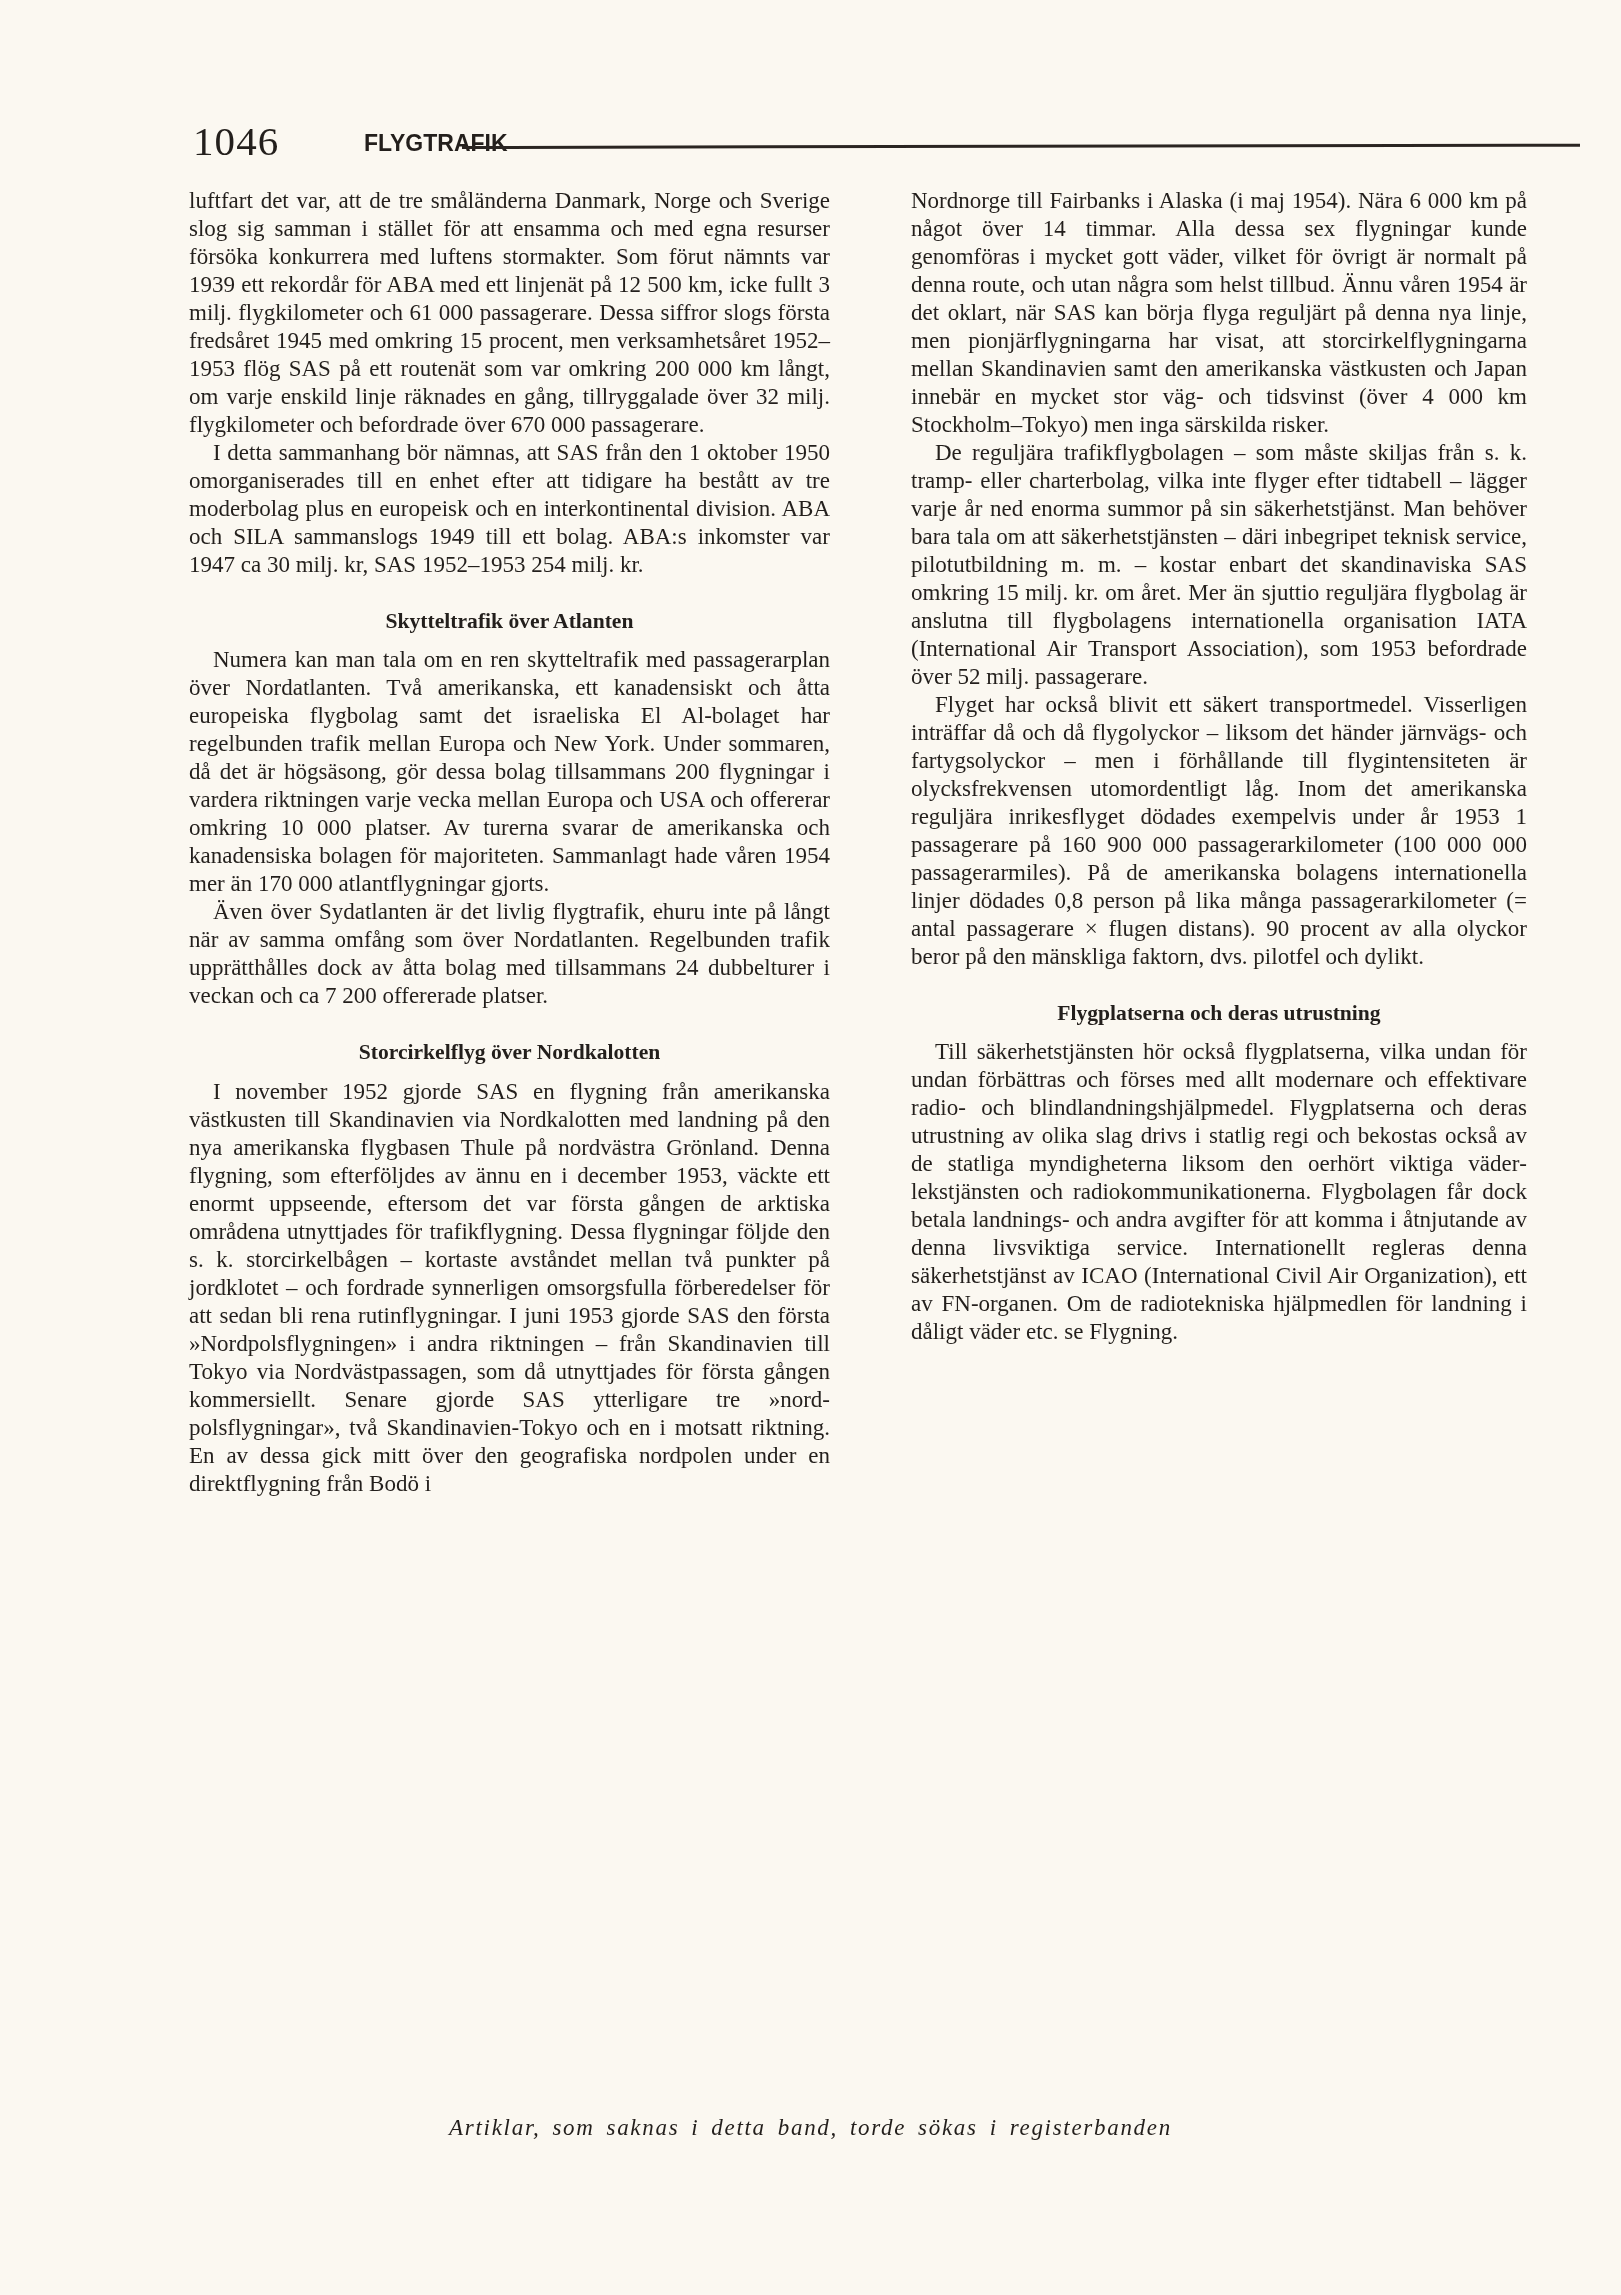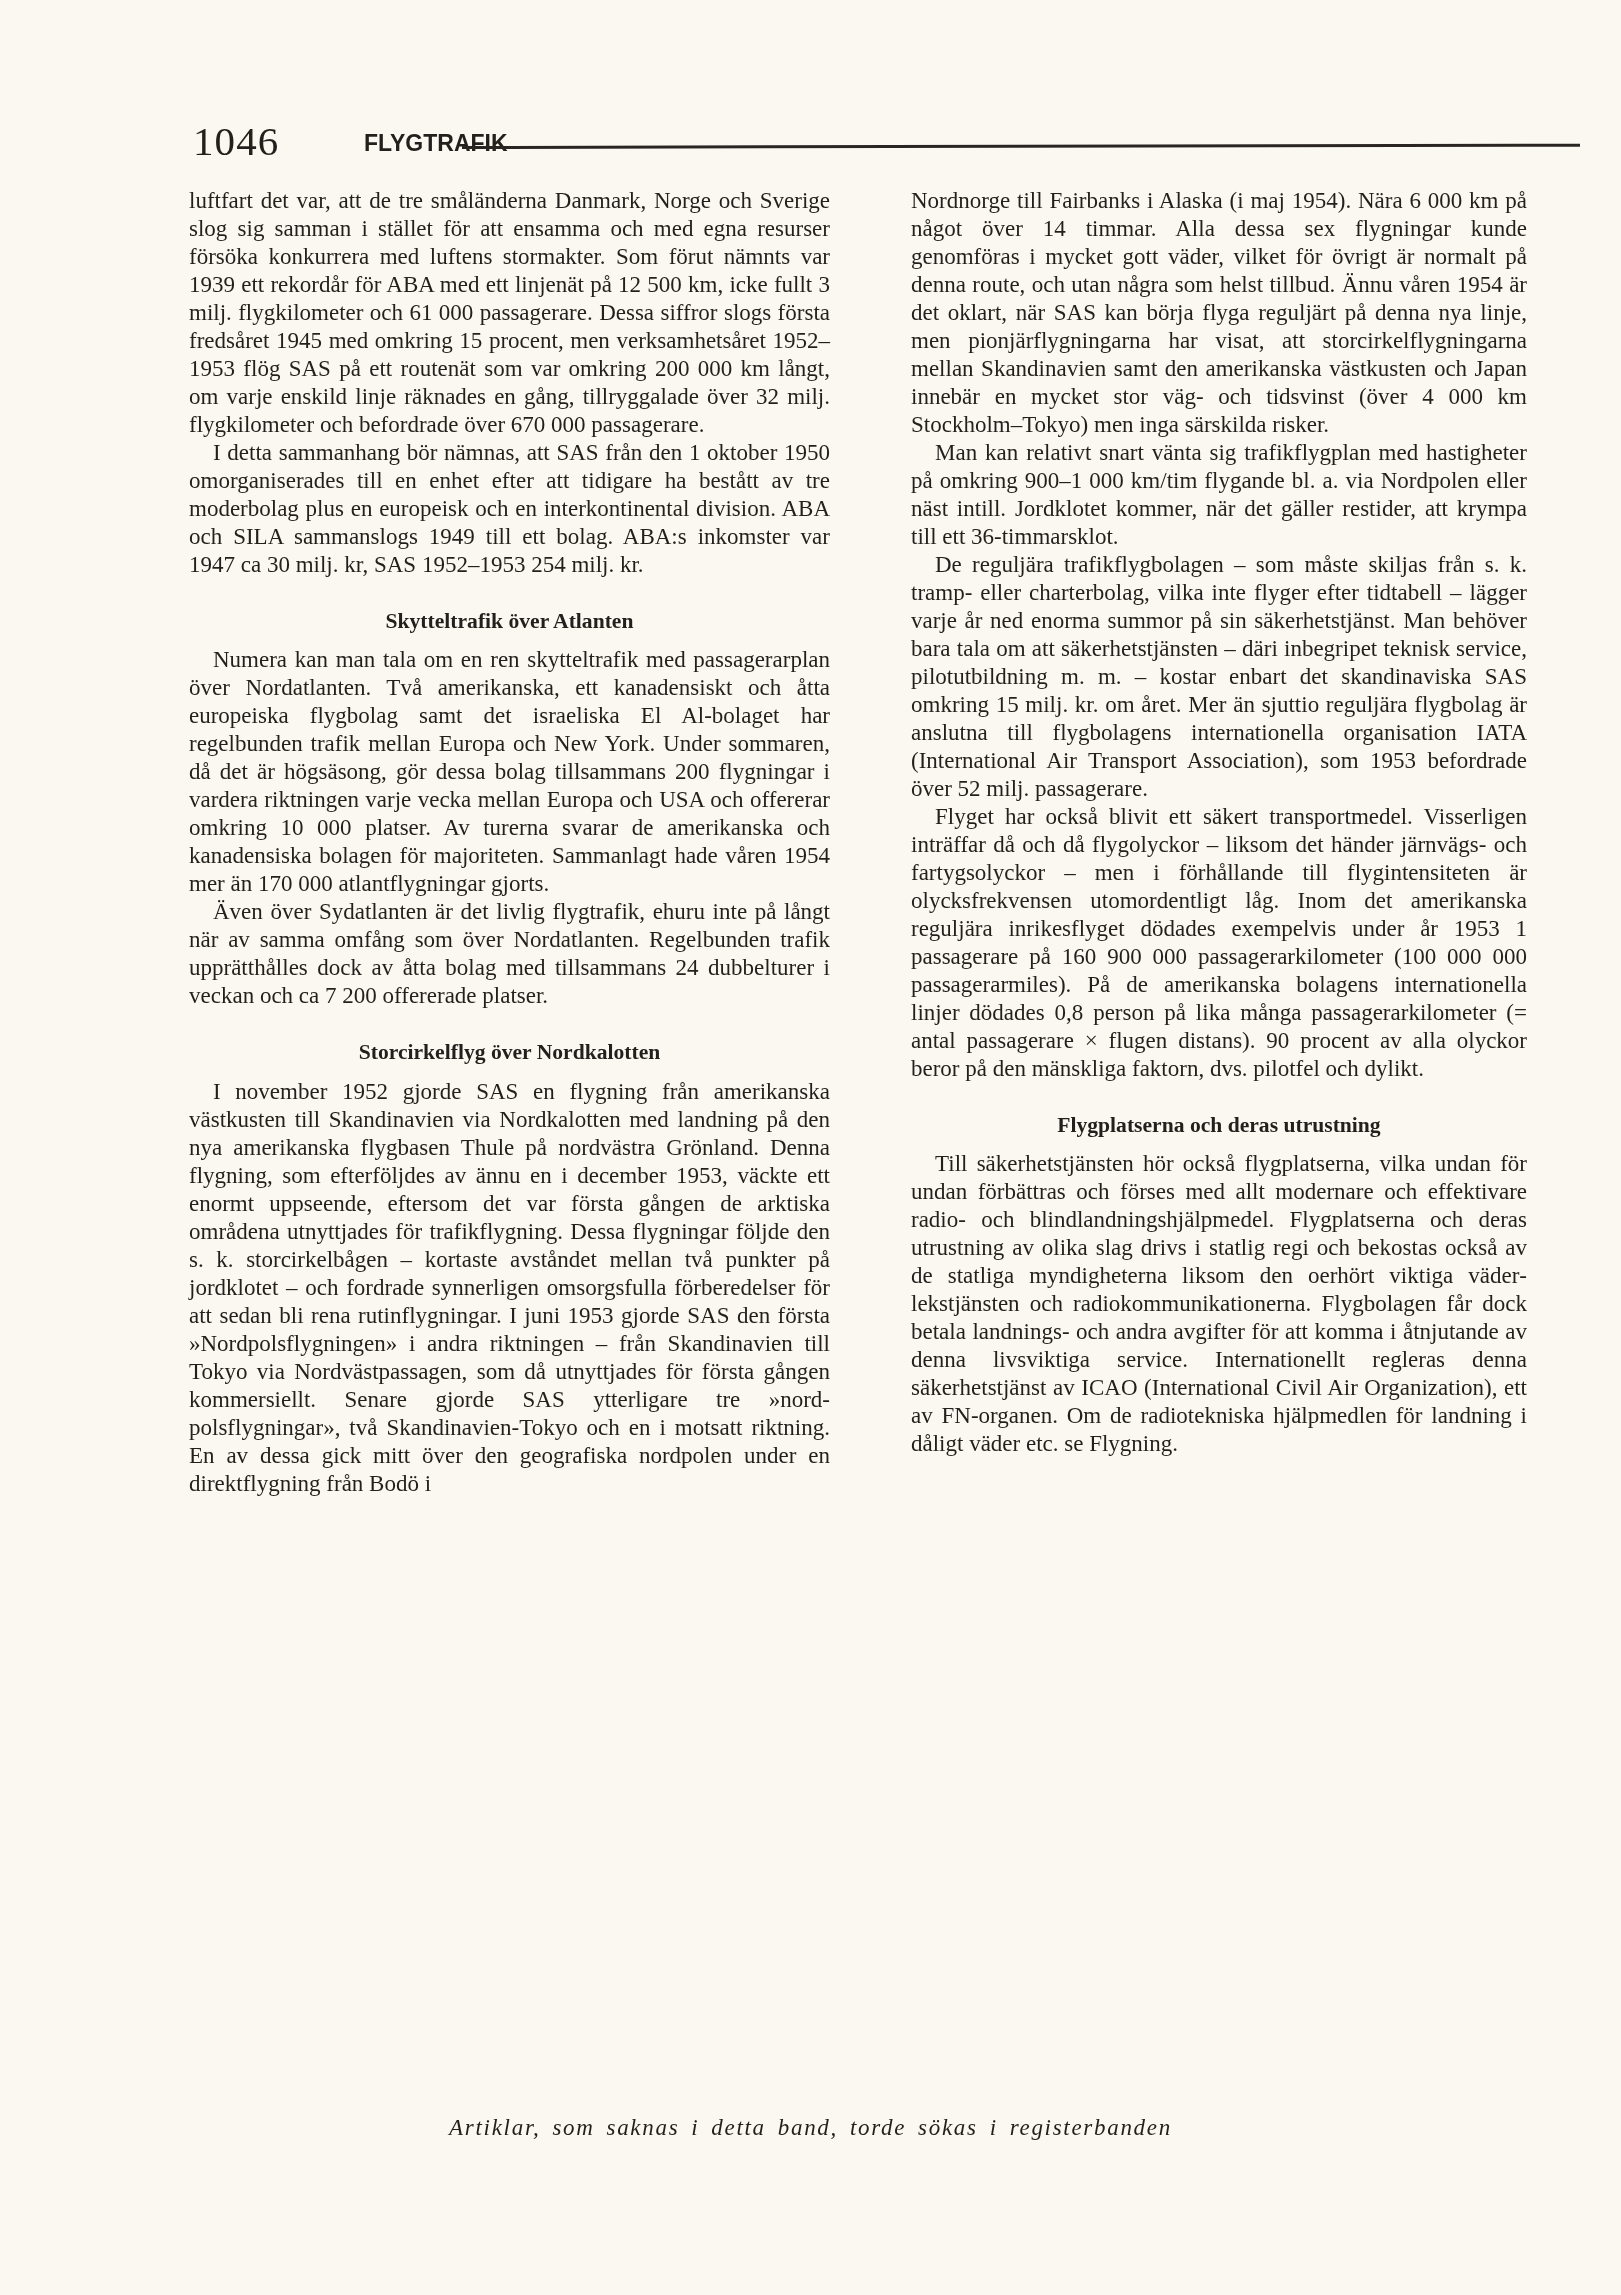--- a/index.html
+++ b/index.html
@@ -62,21 +62,20 @@
   <p class="indent">I detta sammanhang bör nämnas, att SAS från den 1 oktober 1950 omorganiserades till en enhet efter att tidigare ha bestått av tre moderbolag plus en europeisk och en interkontinental division. ABA och SILA sam­manslogs 1949 till ett bolag. ABA:s inkomster var 1947 ca 30 milj. kr, SAS 1952–1953 254 milj. kr.</p>
   <h2 class="gap-before gap-after">Skytteltrafik över Atlanten</h2>
   <p class="indent">Numera kan man tala om en ren skytteltrafik med passagerarplan över Nordatlanten. Två amerikanska, ett kanadensiskt och åtta europeiska flygbolag samt det israeliska El Al-bolaget har regelbunden trafik mellan Europa och New York. Under sommaren, då det är högsäsong, gör dessa bolag tillsammans 200 flygningar i vardera riktningen varje vecka mellan Europa och USA och offererar omkring 10 000 platser. Av turerna svarar de amerikanska och kanadensiska bolagen för majoriteten. Sammanlagt hade våren 1954 mer än 170 000 atlantflygningar gjorts.</p>
   <p class="indent">Även över Sydatlanten är det livlig flygtrafik, ehuru inte på långt när av samma omfång som över Nord­atlanten. Regelbunden trafik upprätthålles dock av åtta bolag med tillsammans 24 dubbelturer i veckan och ca 7 200 offererade platser.</p>
   <h2 class="gap-before gap-after">Storcirkelflyg över Nordkalotten</h2>
   <p class="indent">I november 1952 gjorde SAS en flygning från ame­rikanska västkusten till Skandinavien via Nordkalot­ten med landning på den nya amerikanska flygbasen Thule på nordvästra Grönland. Denna flygning, som efterföljdes av ännu en i december 1953, väckte ett enormt uppseende, eftersom det var första gången de arktiska områdena utnyttjades för trafikflygning. Dessa flygningar följde den s. k. storcirkelbågen – kortaste avståndet mellan två punkter på jordklotet – och fordrade synnerligen omsorgsfulla förberedel­ser för att sedan bli rena rutinflygningar. I juni 1953 gjorde SAS den första »Nordpolsflygningen» i andra riktningen – från Skandinavien till Tokyo via Nord­västpassagen, som då utnyttjades för första gången kommersiellt. Senare gjorde SAS ytterligare tre »nord­polsflygningar», två Skandinavien-Tokyo och en i mot­satt riktning. En av dessa gick mitt över den geogra­fiska nordpolen under en direktflygning från Bodö i</p>
 </div>
 
 <div class="column col-right">
   <p>Nordnorge till Fairbanks i Alaska (i maj 1954). Nära 6 000 km på något över 14 timmar. Alla dessa sex flygningar kunde genomföras i mycket gott väder, vil­ket för övrigt är normalt på denna route, och utan några som helst tillbud. Ännu våren 1954 är det oklart, när SAS kan börja flyga reguljärt på denna nya linje, men pionjärflygningarna har visat, att storcirkelflyg­ningarna mellan Skandinavien samt den amerikanska västkusten och Japan innebär en mycket stor väg- och tidsvinst (över 4 000 km Stockholm–Tokyo) men inga särskilda risker.</p>
-  <p class="indent">Man kan relativt snart vänta sig trafikflygplan med hastigheter på omkring 900–1 000 km/tim flygande bl. a. via Nordpolen eller näst intill. Jordklotet kom­mer, när det gäller restider, att krympa till ett 36-tim­marsklot.</p>
   <p class="indent">De reguljära trafikflygbolagen – som måste skiljas från s. k. tramp- eller charterbolag, vilka inte flyger efter tidtabell – lägger varje år ned enorma summor på sin säkerhetstjänst. Man behöver bara tala om att säkerhetstjänsten – däri inbegripet teknisk service, pilotutbildning m. m. – kostar enbart det skandina­viska SAS omkring 15 milj. kr. om året. Mer än sjuttio reguljära flygbolag är anslutna till flygbolagens in­ternationella organisation IATA (International Air Transport Association), som 1953 befordrade över 52 milj. passagerare.</p>
   <p class="indent">Flyget har också blivit ett säkert transportmedel. Visserligen inträffar då och då flygolyckor – liksom det händer järnvägs- och fartygsolyckor – men i för­hållande till flygintensiteten är olycksfrekvensen ut­omordentligt låg. Inom det amerikanska reguljära inrikesflyget dödades exempelvis under år 1953 1 passagerare på 160 900 000 passagerarkilometer (100 000 000 passagerarmiles). På de amerikanska bo­lagens internationella linjer dödades 0,8 person på lika många passagerarkilometer (= antal passagerare × flugen distans). 90 procent av alla olyckor beror på den mänskliga faktorn, dvs. pilotfel och dylikt.</p>
   <h2 class="gap-before gap-after">Flygplatserna och deras utrustning</h2>
   <p class="indent">Till säkerhetstjänsten hör också flygplatserna, vilka undan för undan förbättras och förses med allt mo­dernare och effektivare radio- och blindlandningshjälp­medel. Flygplatserna och deras utrustning av olika slag drivs i statlig regi och bekostas också av de stat­liga myndigheterna liksom den oerhört viktiga väder­lekstjänsten och radiokommunikationerna. Flygbola­gen får dock betala landnings- och andra avgifter för att komma i åtnjutande av denna livsviktiga service. Internationellt regleras denna säkerhetstjänst av ICAO (International Civil Air Organization), ett av FN-organen. Om de radiotekniska hjälpmedlen för land­ning i dåligt väder etc. se Flygning.</p>
 </div>
 
 <div class="footer">Artiklar, som saknas i detta band, torde sökas i registerbanden</div>
 
 
 </body></html>

